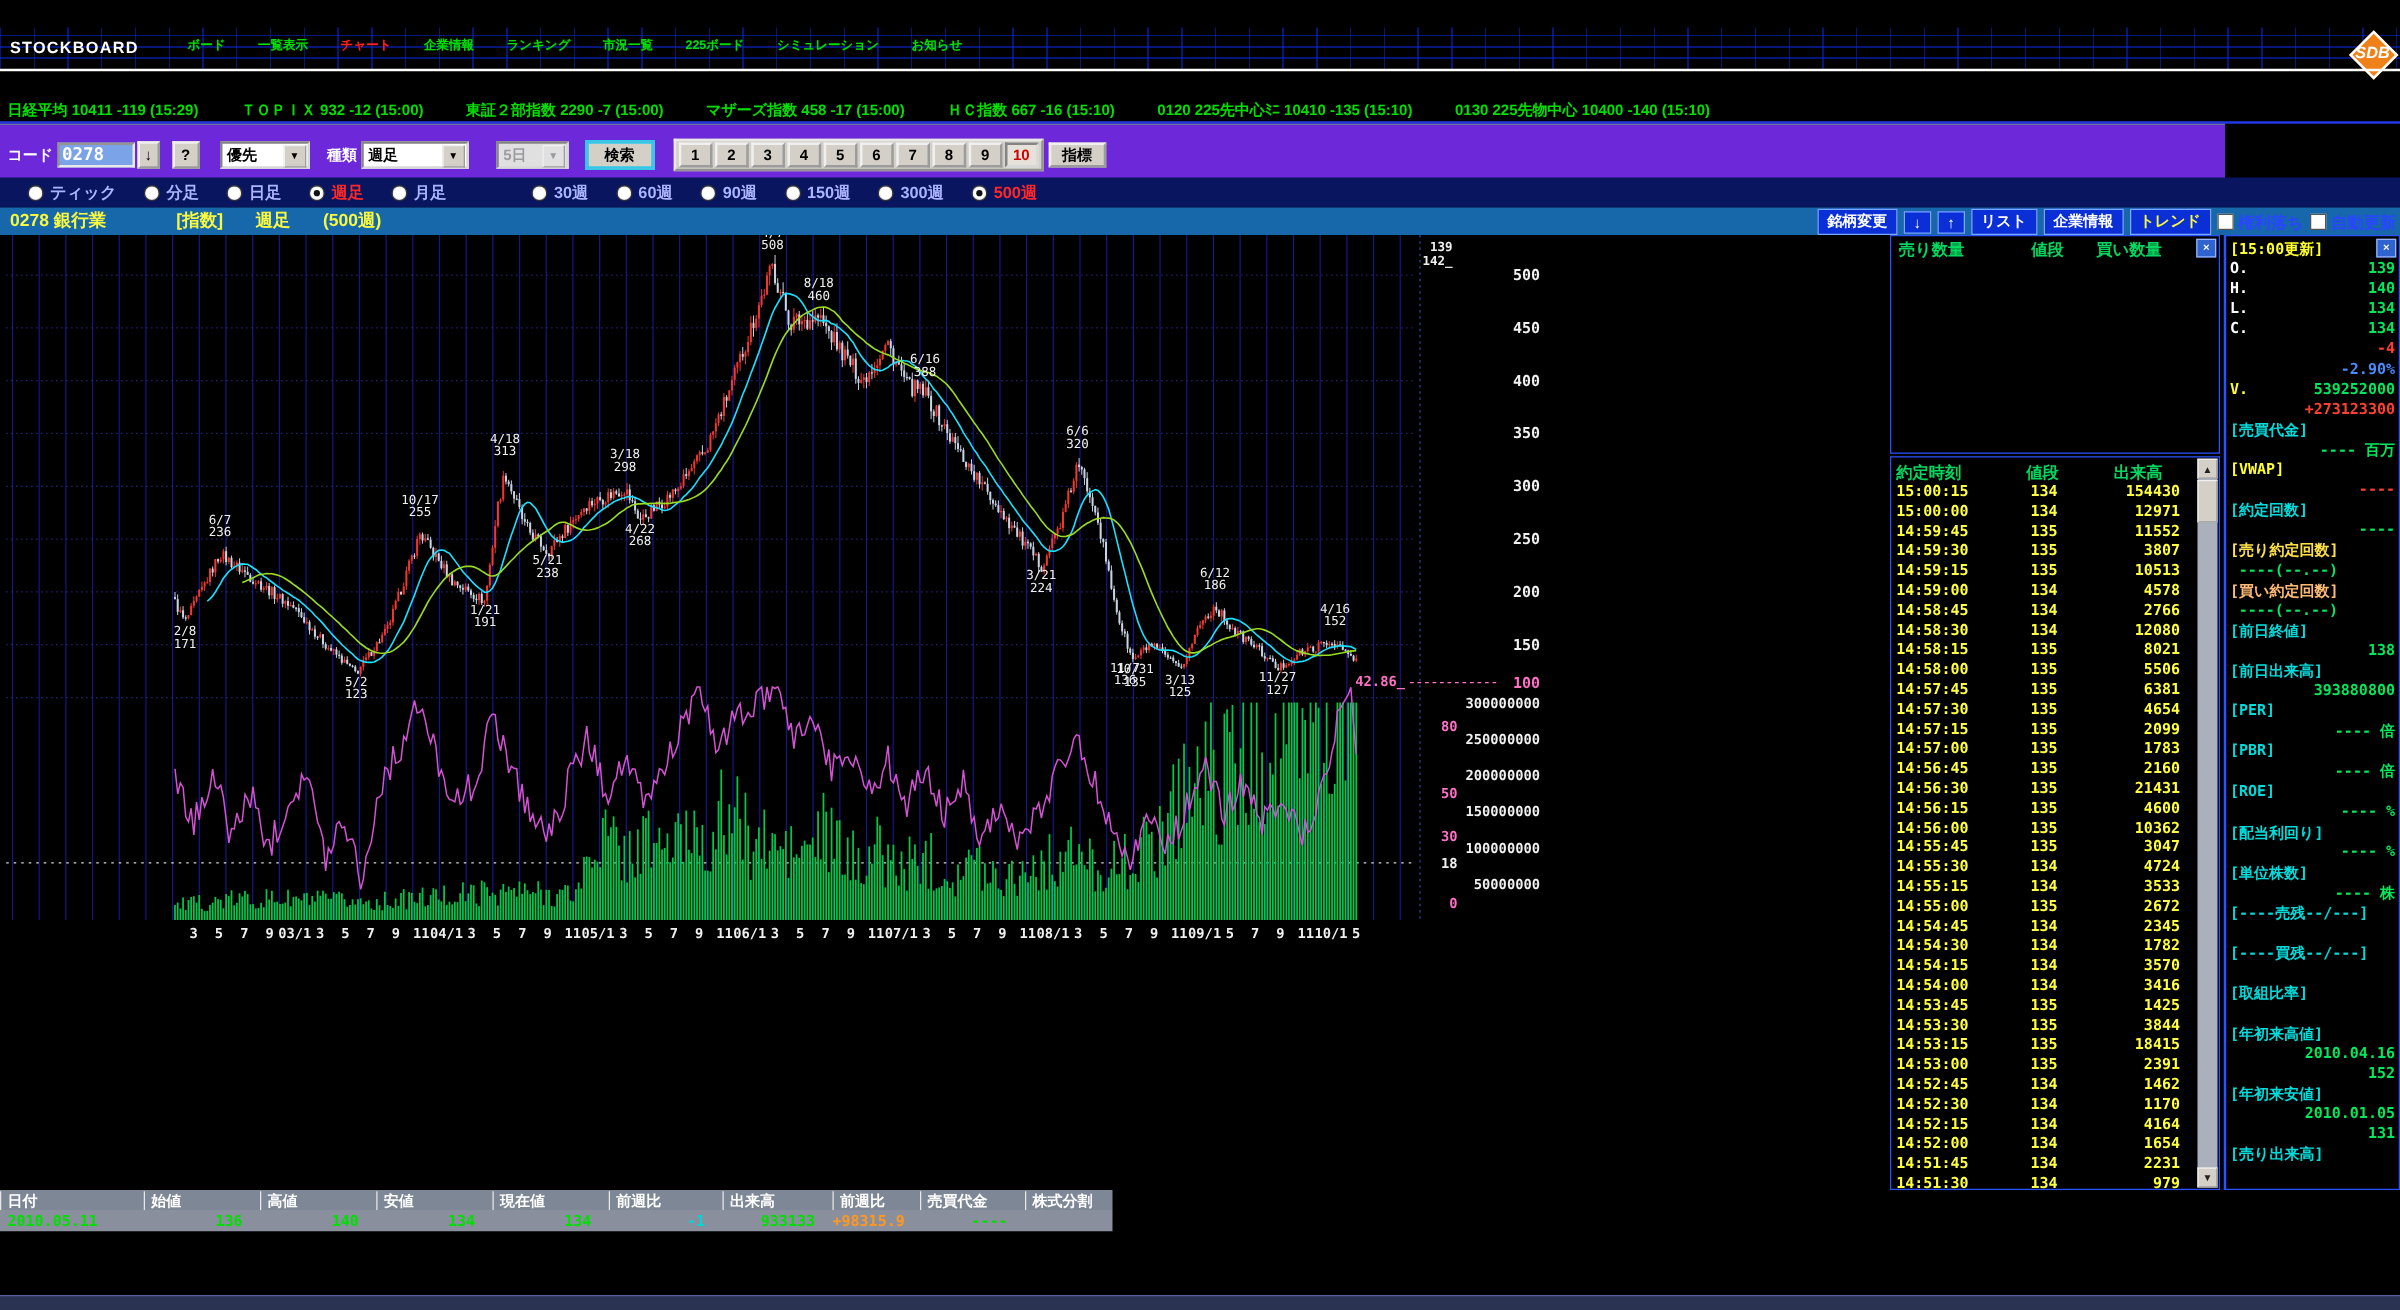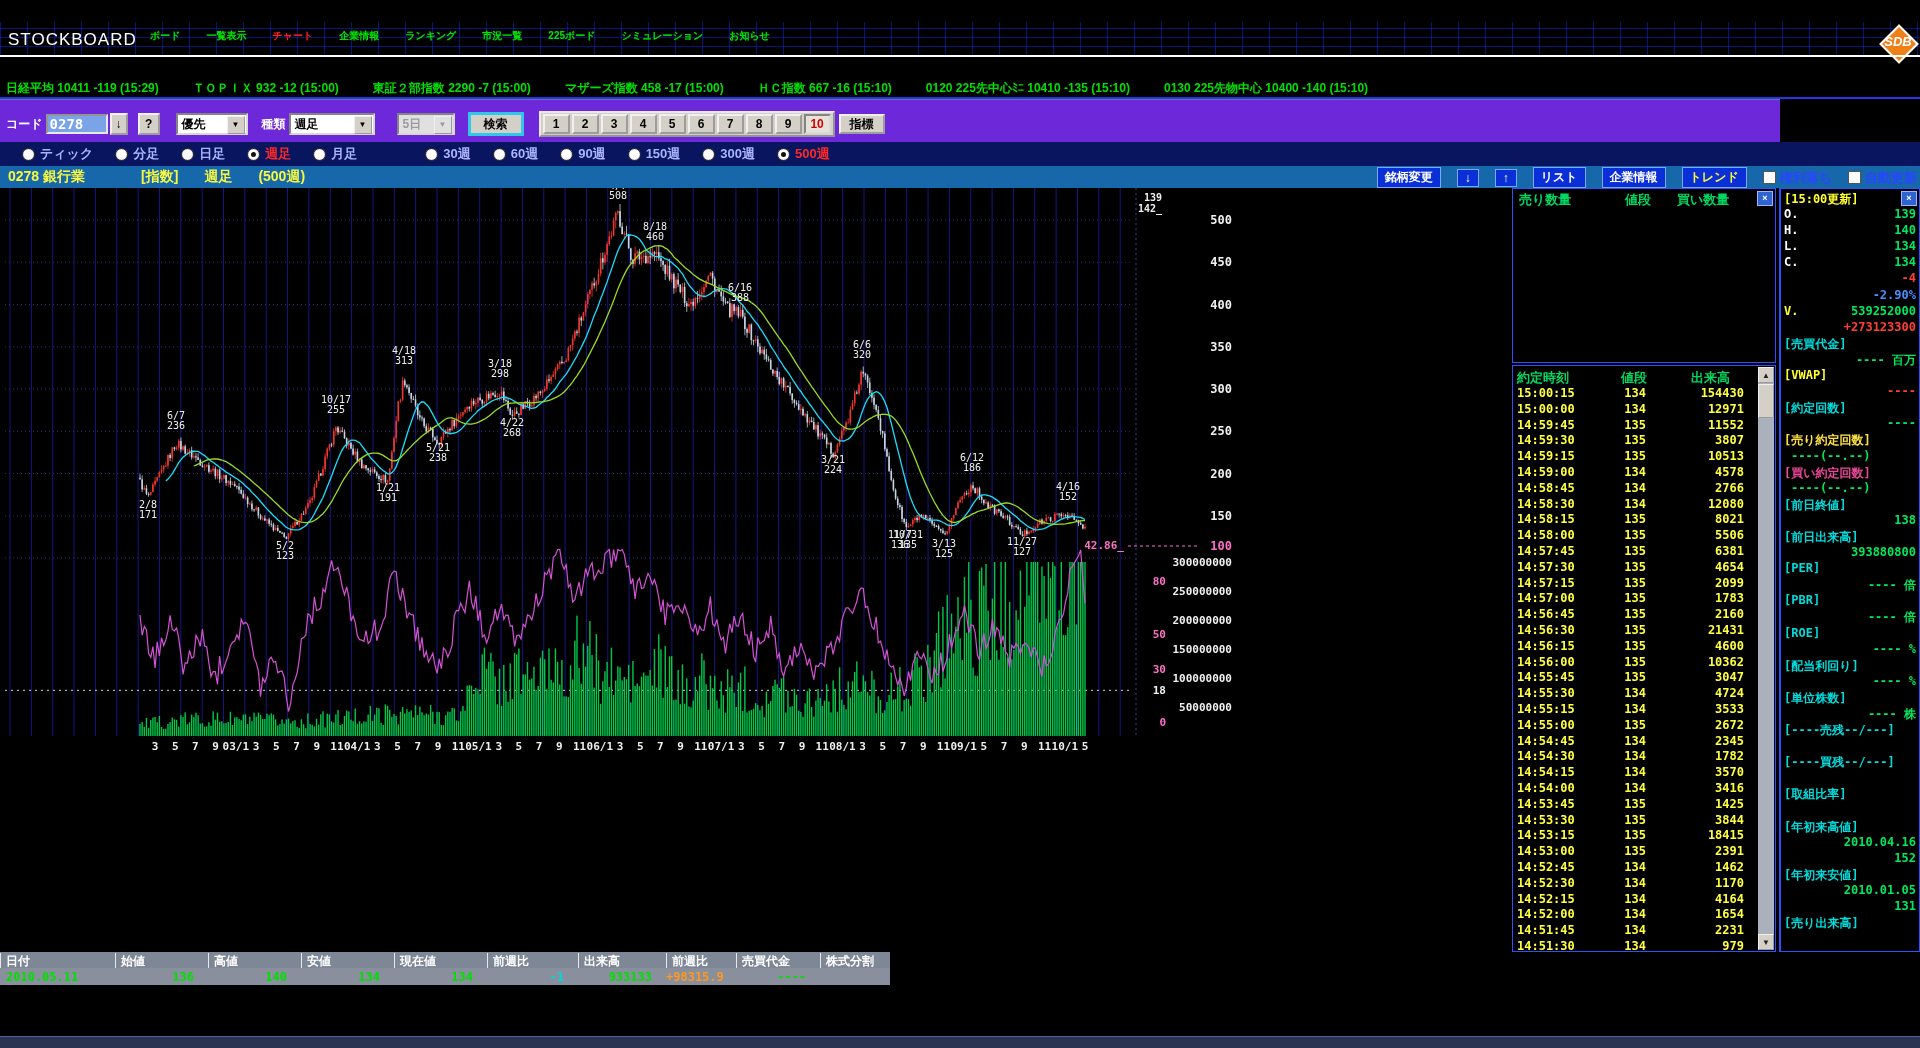--- a/index.html
+++ b/index.html
@@ -13,21 +13,21 @@
     background:radial-gradient(circle at 35% 35%,#5ce05c,#0f7a1f);box-shadow:inset -2px -2px 0 #c03a2a;}
   #winbtns{position:absolute;right:4px;top:2px;display:flex;gap:2px;}
   .winbtn{width:29px;height:15px;border-radius:2px;color:#fff;font-size:9px;line-height:15px;text-align:center;
     background:linear-gradient(#76849a,#3c4656);border:1px solid #1a2230;}
   .winbtn.close{background:linear-gradient(#d4735f,#a03424);}
   
   .gridband{position:absolute;left:0;width:1920px;background:
     repeating-linear-gradient(90deg,rgba(10,40,220,.55) 0 1px,transparent 1px 27px),
     repeating-linear-gradient(0deg,rgba(10,40,220,.55) 0 1px,transparent 1px 9px),#000;}
   #menurow{top:22px;height:34px;}
-  #logo{position:absolute;left:8px;top:8px;color:#fff;font-size:17px;font-weight:normal;letter-spacing:1px;}
+  #logo{position:absolute;left:8px;top:8px;color:#fff;font-size:13px;font-weight:bold;letter-spacing:1px;}
   #menuitems{position:absolute;left:150px;top:7px;display:flex;gap:26px;}
   .menu-item{color:#00e000;font-size:10px;font-weight:bold;white-space:nowrap;text-shadow:0 0 1px #004400;}
   .menu-item.accent{color:#ff2020;text-shadow:0 0 1px #440000;}
   #sdblogo{position:absolute;right:8px;top:27px;width:30px;height:30px;}
   #sdbdiamond{position:absolute;left:3px;top:3px;width:24px;height:24px;transform:rotate(45deg);
     background:#f08018;border:2px solid #fff;}
   #sdbtext{position:absolute;left:1px;top:7px;width:30px;text-align:center;color:#fff;font-size:13px;font-weight:bold;font-style:italic;}
   #whiteline{position:absolute;left:0;top:55px;width:1920px;height:2px;background:#fff;}
   #subrow{top:58px;height:22px;}
   #datetext{position:absolute;left:26px;top:3px;color:#ff2020;font-size:14px;font-weight:bold;letter-spacing:2px;}
@@ -59,21 +59,21 @@
   #radiorow{position:absolute;left:0;top:142px;width:1920px;height:24px;background:#0a1560;display:flex;align-items:center;}
   .radio-item{display:flex;align-items:center;margin-left:22px;}
   .radio-item .rc{width:11px;height:11px;border-radius:50%;background:radial-gradient(#fff 55%,#888);border:1px solid #333;margin-right:5px;position:relative;}
   .radio-item.sel .rc::after{content:"";position:absolute;left:3px;top:3px;width:5px;height:5px;border-radius:50%;background:#111;}
   .radio-item .rl{font-size:13px;font-weight:bold;color:#aab4ff;}
   .radio-item.sel .rl{color:#ff2828;}
   .radio-gap{width:46px;}
   
   #chartheader{position:absolute;left:0;top:166px;width:1920px;height:22px;background:#1767ab;display:flex;align-items:center;}
   .ch-left{color:#f8f840;font-size:14px;font-weight:bold;margin-left:8px;white-space:nowrap;}
-  #chright{position:absolute;right:3px;top:1px;display:flex;align-items:center;gap:16px;}
+  #chright{position:absolute;right:3px;top:1px;display:flex;align-items:center;gap:5px;}
   .ch-btn{background:#0b2fd6;border:1px solid #78a8ff;color:#fff;font-size:12px;font-weight:bold;
     padding:1px 7px;white-space:nowrap;}
   .ch-btn.yellow{color:#f8f840;}
   .ch-cb{display:flex;align-items:center;gap:4px;}
   .ch-cb .box{width:11px;height:11px;background:#fff;border:1px solid #555;}
   .ch-cb .cl{color:#2946ff;font-size:13px;font-weight:bold;white-space:nowrap;}
   
   #main{position:absolute;left:0;top:188px;width:1920px;height:764px;background:#000;}
   #chart{position:absolute;left:0;top:0;}
   .panel{position:absolute;background:#000;border:1px solid #2c51ff;box-sizing:border-box;}
@@ -1983,21 +1983,21 @@
           <div class="iline">
             <span class="iv" style="color: rgb(0, 232, 92);">----</span>
           </div>
           <div class="iline">
             <span class="il" style="color: #fde047;">[売り約定回数]</span>
           </div>
           <div class="iline">
             <span class="ivl" style="color: rgb(0, 232, 92);">----(--.--)</span>
           </div>
           <div class="iline">
-            <span class="il" style="color: #ec4899;">[買い約定回数]</span>
+            <span class="il" style="color: #fdba74;">[買い約定回数]</span>
           </div>
           <div class="iline">
             <span class="ivl" style="color: rgb(0, 232, 92);">----(--.--)</span>
           </div>
           <div class="iline">
             <span class="il" style="color: rgb(0, 220, 220);">[前日終値]</span>
           </div>
           <div class="iline">
             <span class="iv" style="color: rgb(0, 232, 92);">138</span>
           </div>

